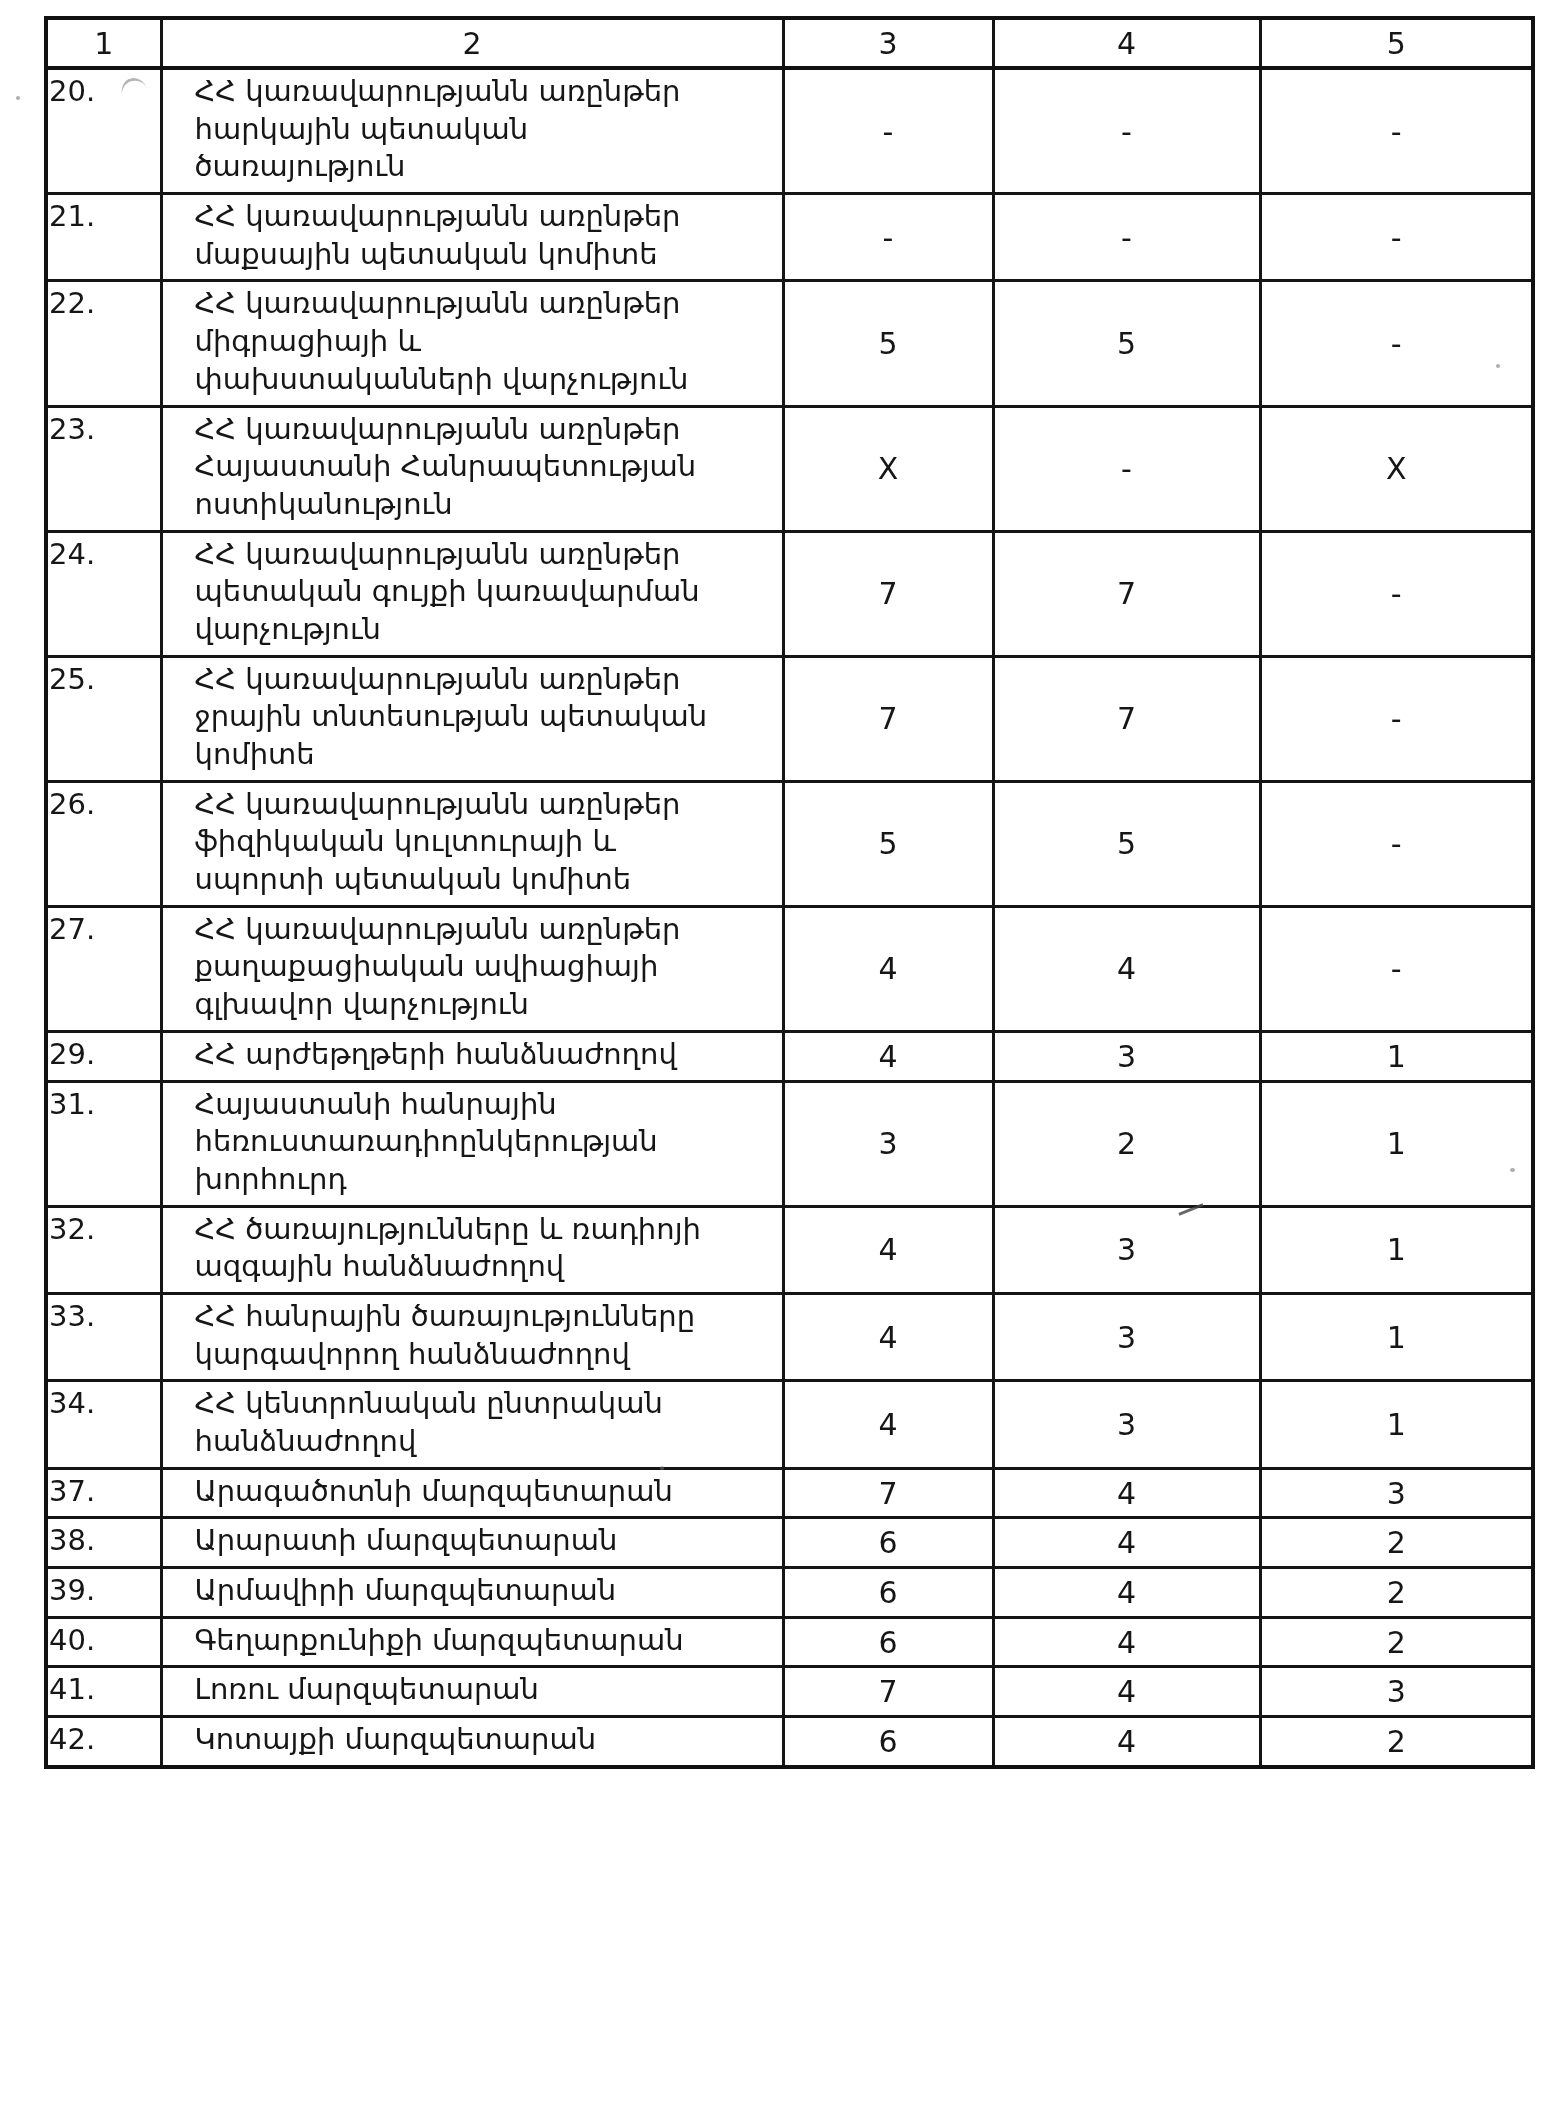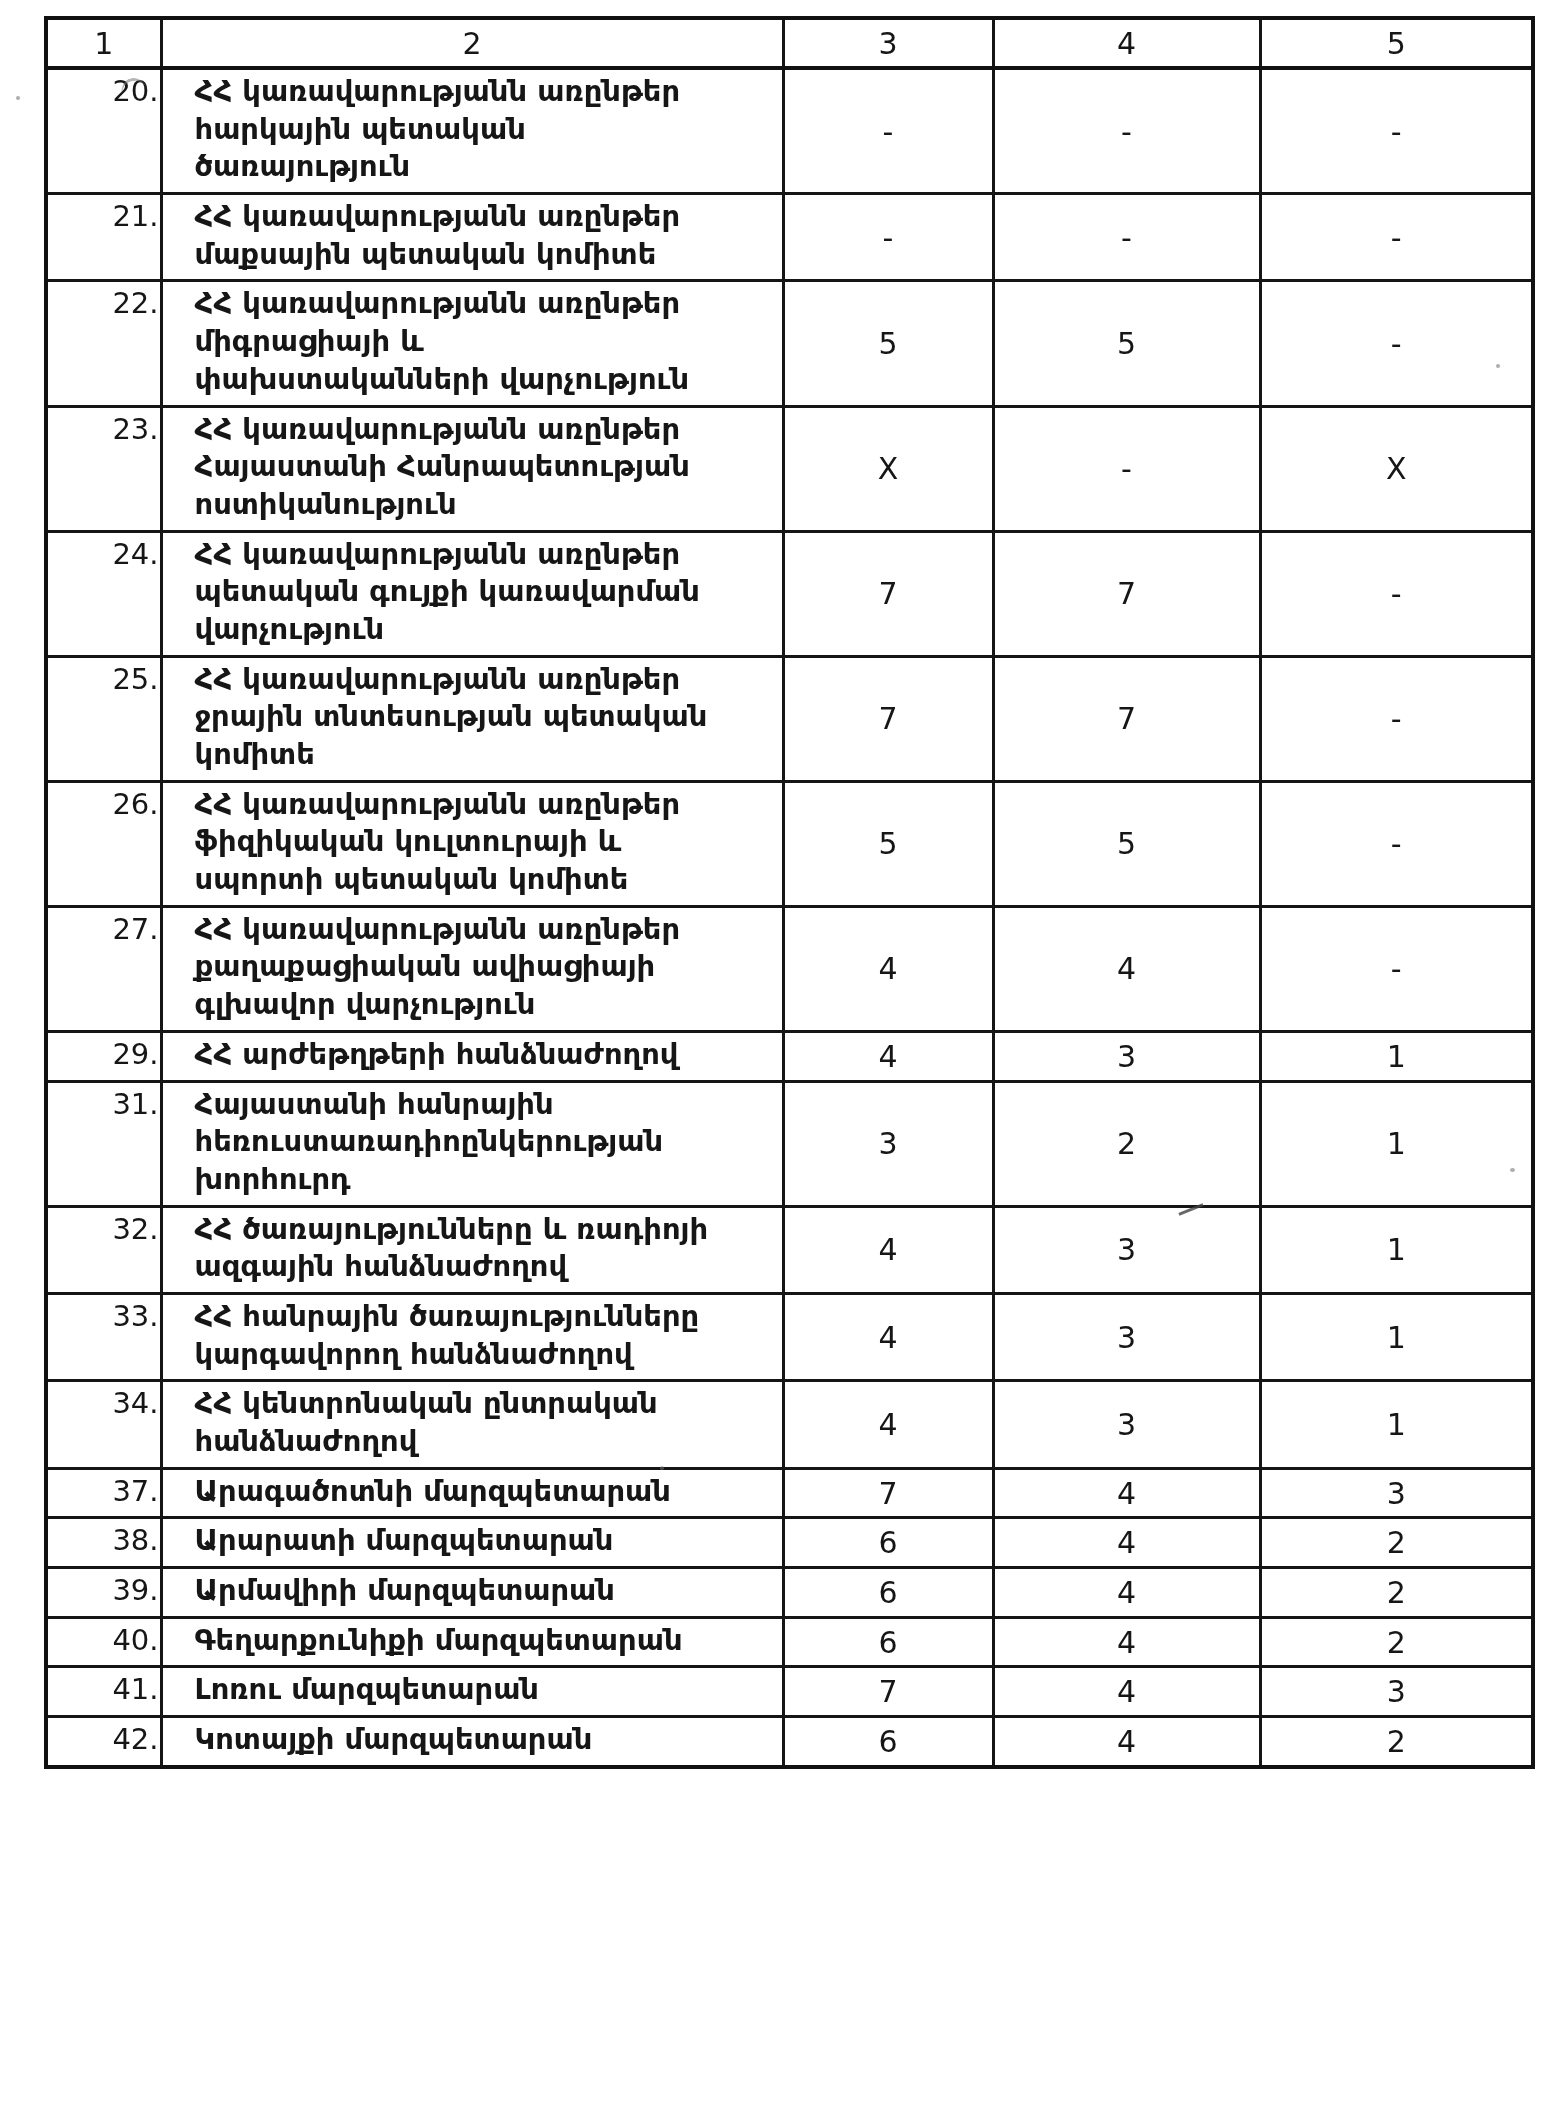--- a/index.html
+++ b/index.html
@@ -33,30 +33,29 @@
   }
   .doc-table thead th {
     font-weight: normal;
     text-align: center;
     vertical-align: middle;
     height: 44px;
     border-bottom: 4px solid #111111;
     font-size: 30px;
   }
   td.cell-num {
-    text-align: right;
+    text-align: left;
     vertical-align: top;
     padding-top: 3px;
     font-size: 29px;
   }
   td.cell-name {
     text-align: left;
     vertical-align: middle;
     padding: 3px 58px 6px 32px;
-    font-weight: bold;
   }
   td.cell-val {
     text-align: center;
     vertical-align: middle;
     font-size: 30px;
   }
   
   .artifact {
     position: absolute;
     color: #555;

